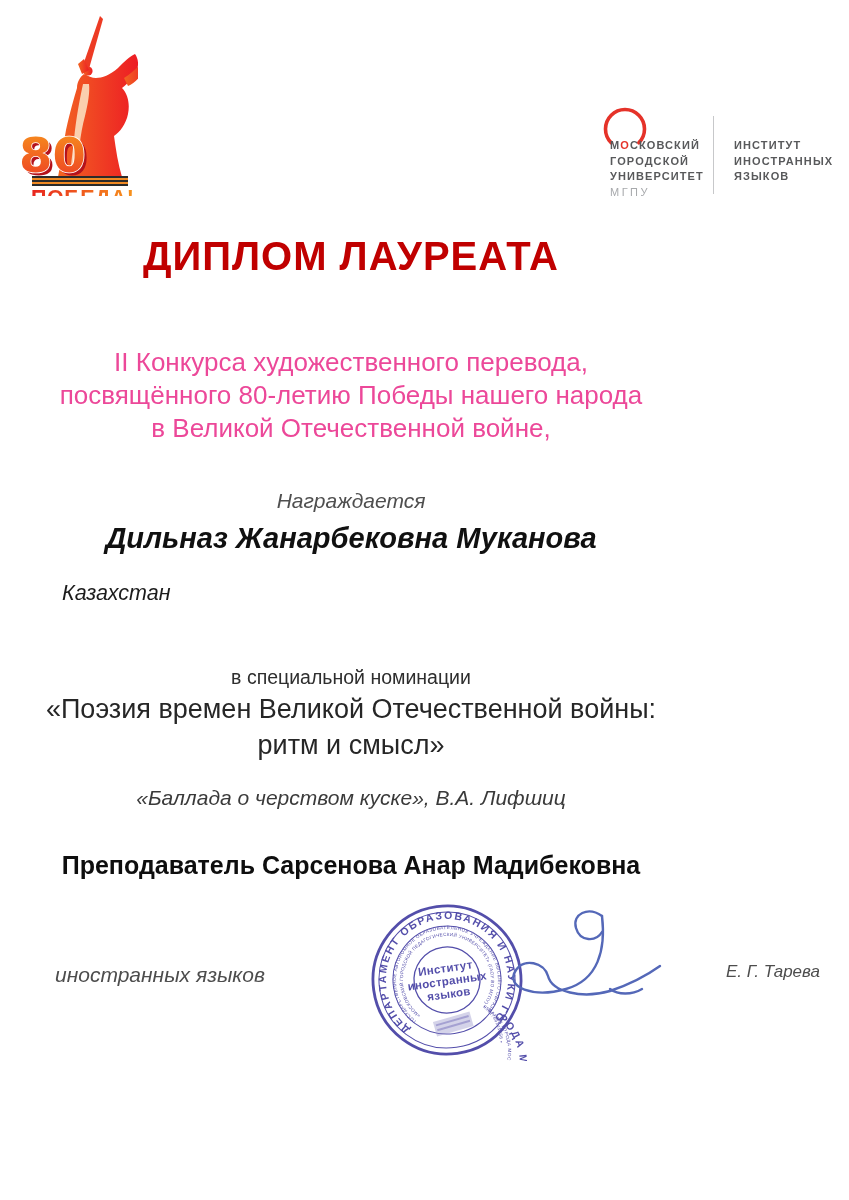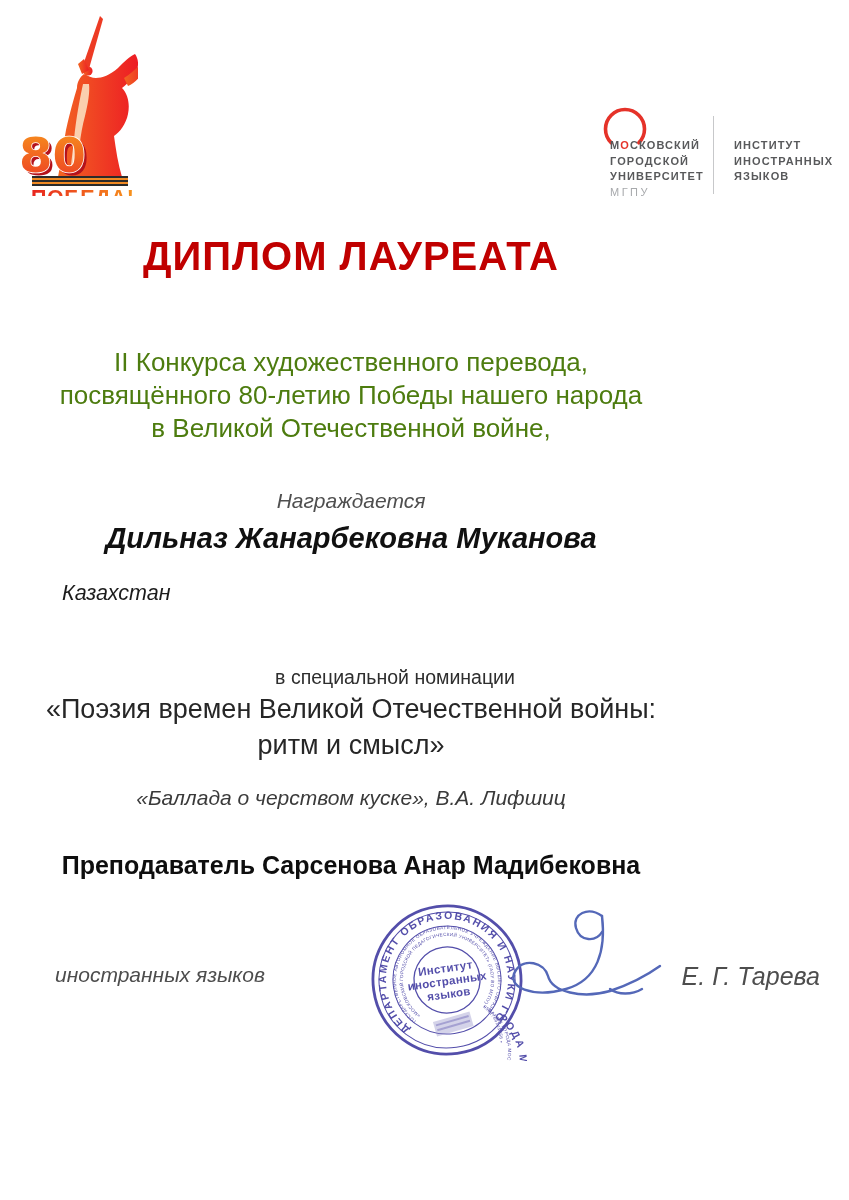--- a/index.html
+++ b/index.html
@@ -21,35 +21,35 @@
   .uni-logo{left:596px;top:106px;width:218px;height:100px;font-size:11px;}
   .uni-arc{position:absolute;left:6px;top:0px;width:46px;height:46px;}
   .uni-left{position:absolute;left:14px;top:32px;color:#58595b;font-weight:bold;letter-spacing:1.1px;line-height:15.5px;white-space:nowrap;}
   .uni-left .red-o{color:#e53229;}
   .uni-abbr{color:#a7a9ac;font-weight:normal;letter-spacing:2.5px;}
   .uni-divider{position:absolute;left:117px;top:10px;height:78px;border-left:1.5px solid #c7c8ca;}
   .uni-right{position:absolute;left:138px;top:32px;color:#58595b;font-weight:bold;letter-spacing:1.1px;line-height:15.5px;white-space:nowrap;}
 
   
   .diploma-title{top:234px;font-size:40px;font-weight:bold;color:#c00000;letter-spacing:1px;}
-  .contest{top:346px;font-size:26px;font-weight:300;color:#4d7c0f;line-height:33px;}
+  .contest{top:346px;font-size:26px;font-weight:300;color:#ec4899;line-height:33px;}
   .award-label{top:489px;font-size:21px;font-style:italic;color:#4f4f4f;}
   .recipient{top:522px;font-size:29px;font-weight:bold;font-style:italic;color:#101010;}
   .institution{left:62px;top:578px;width:720px;font-size:21.5px;font-style:italic;color:#1c1c1c;line-height:30px;text-align:left;}
   .institution .indent{padding-left:43px;}
-  .nom-label{top:666px;font-size:19.5px;font-weight:300;color:#2e2e2e;padding-left:44px;}
+  .nom-label{top:666px;font-size:19.5px;font-weight:300;color:#2e2e2e;}
   .nom-title{top:691px;font-size:27px;font-weight:300;color:#262626;line-height:36px;}
   .work{top:786px;font-size:21px;font-style:italic;color:#3a3a3a;}
   .teacher{top:851px;font-size:25px;font-weight:bold;color:#0e0e0e;}
 
   
   .stamp{left:366px;top:899px;width:162px;height:162px;}
   .signature{left:460px;top:904px;width:210px;height:108px;}
   .director{left:55px;top:960px;font-size:21px;font-style:italic;color:#4d4d4d;line-height:29px;text-align:left;}
-  .signer{left:660px;top:962px;width:160px;text-align:right;font-size:25px;font-style:italic;color:#4d4d4d;}
+  .signer{left:660px;top:962px;width:160px;text-align:right;font-size:17px;font-style:italic;color:#4d4d4d;}
 </style>
 </head>
 <body>
 
 <div class="page">
 
   <svg class="abs victory-logo" viewBox="0 0 122 182" xmlns="http://www.w3.org/2000/svg">
     <defs>
       <linearGradient id="gradFig" x1="0" y1="0" x2="1" y2="0">
         <stop offset="0" stop-color="#f26522"></stop>

